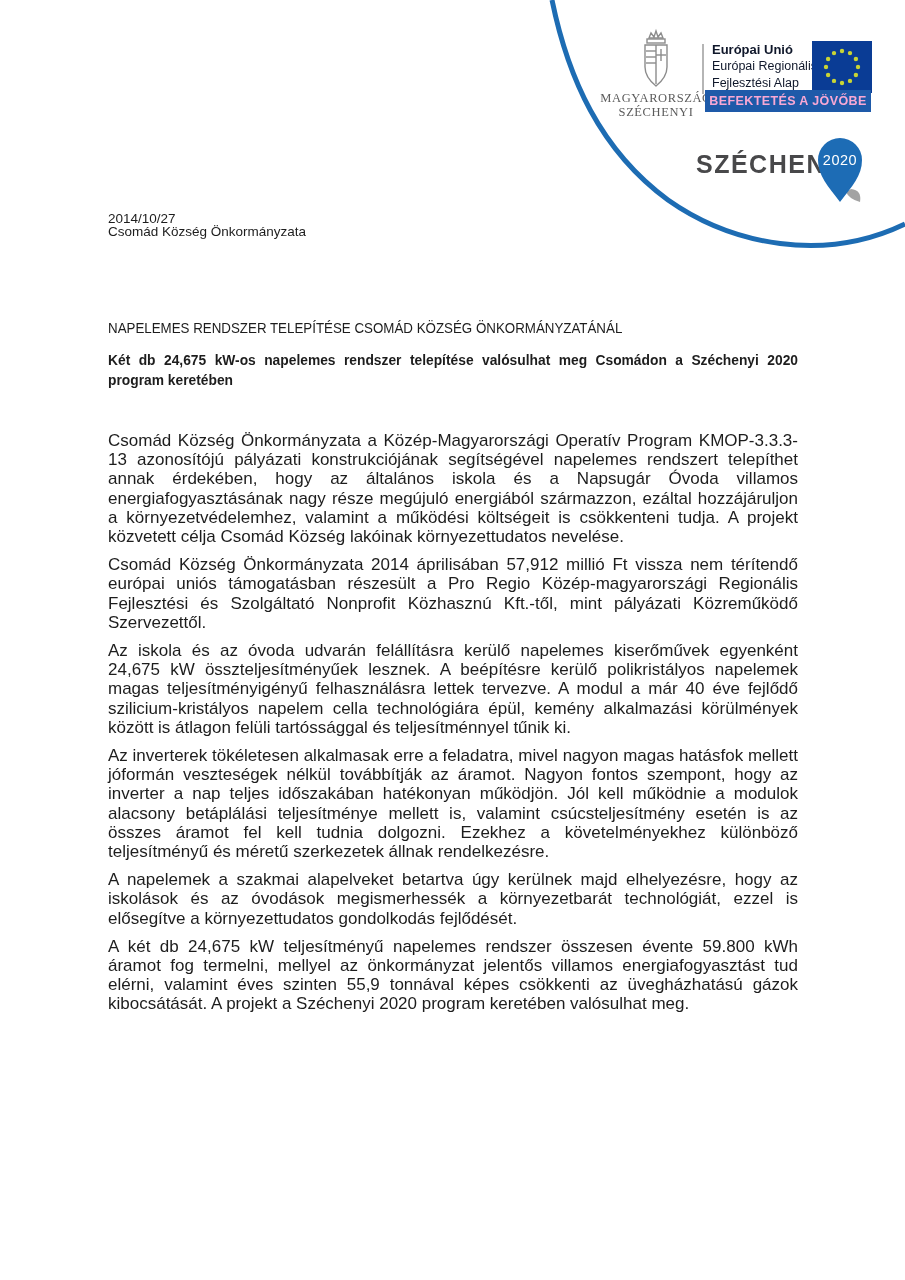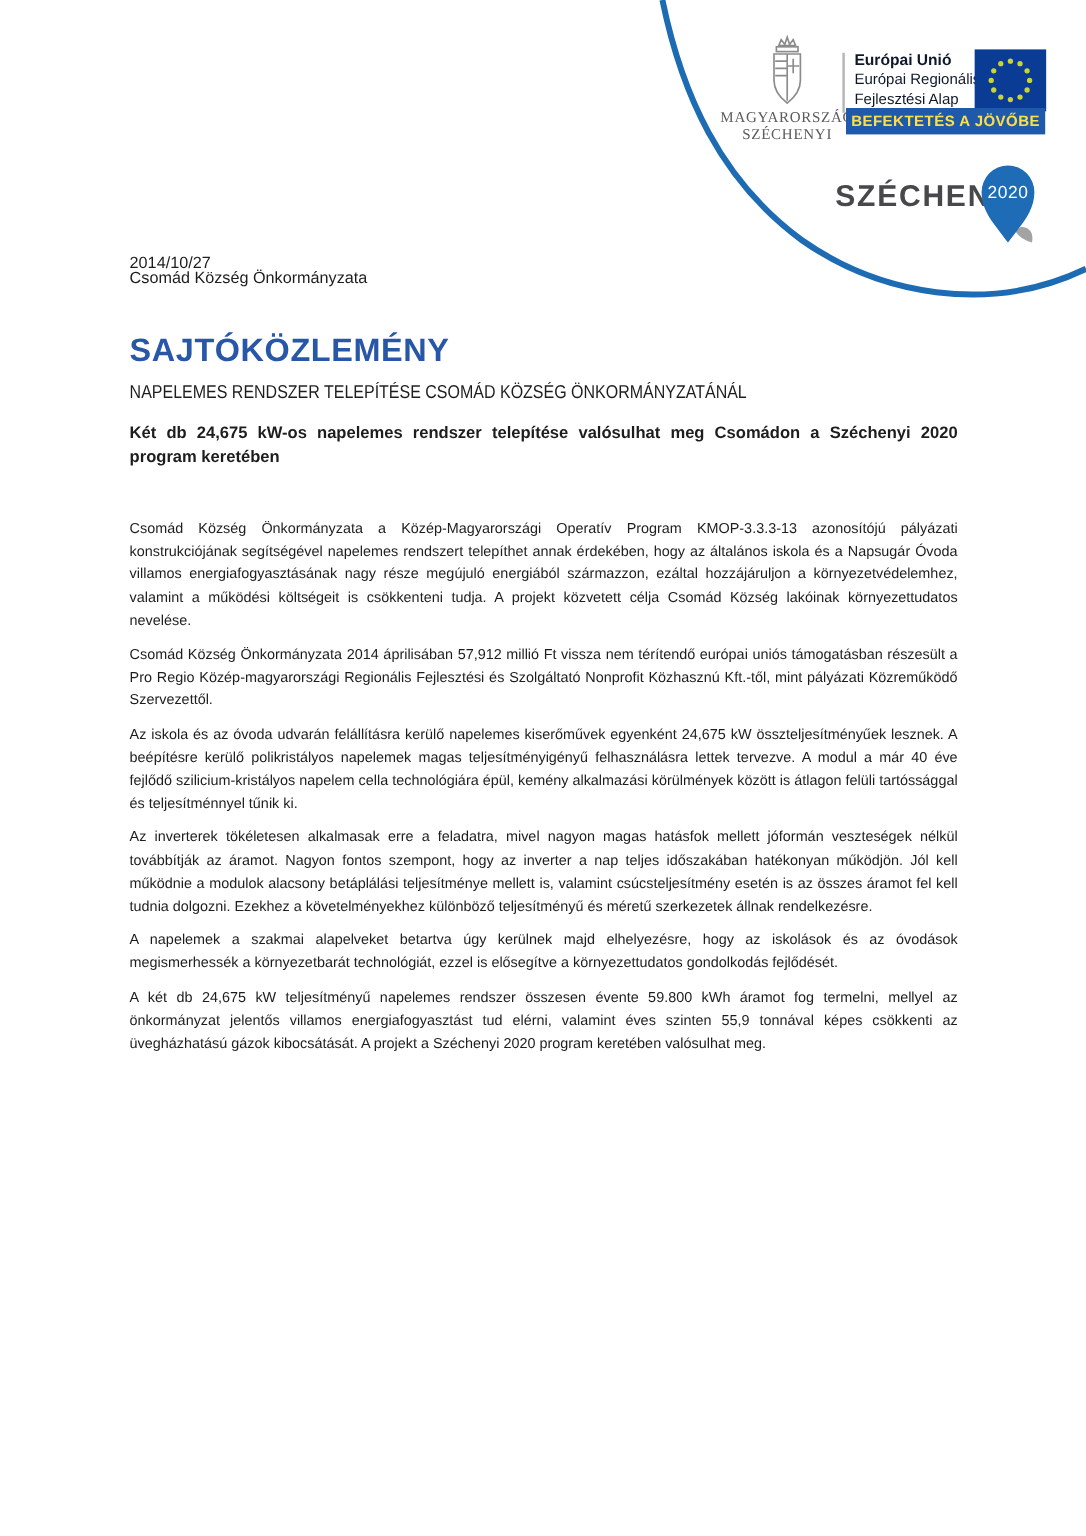--- a/index.html
+++ b/index.html
@@ -23,35 +23,35 @@
     color:#5b5b5b;letter-spacing:0.6px;
   }
   
   .eu-divider{position:absolute;left:702px;top:44px;width:2px;height:50px;background:#b5b5b5;}
   .eu-text{position:absolute;left:712px;top:41px;line-height:17px;color:#0f172a;font-size:12.5px;}
   .eu-text .l1{font-weight:bold;font-size:13px;}
   .eu-flag{position:absolute;left:812px;top:41px;}
   .banner{
     position:absolute;left:705px;top:90px;width:166px;height:22px;
     display:flex;align-items:center;justify-content:center;
-    color:#fde047;font-weight:bold;font-size:12.5px;letter-spacing:0.4px;
+    color:#f9a8d4;font-weight:bold;font-size:12.5px;letter-spacing:0.4px;
   }
   
   .szechenyi{position:absolute;left:696px;top:150px;
     font-size:25px;font-weight:bold;color:#48484a;letter-spacing:1.5px;}
   .sz-pin{position:absolute;left:816px;top:136px;}
   
   .content{position:absolute;left:108px;width:690px;}
   .date{top:195px;font-size:13.5px;margin-top:16px;}
   .org{top:224px;font-size:13.5px;font-weight:normal;}
   .title{top:277px;font-size:27px;font-weight:bold;letter-spacing:0.5px;}
   .headline{top:319px;font-size:15.5px;font-weight:normal;white-space:nowrap;}
   .headline span{display:inline-block;transform:scaleX(0.86);transform-origin:left center;}
   .lead{top:351px;font-size:13.8px;font-weight:bold;line-height:19.5px;text-align:justify;}
-  .bodytext{top:431px;font-size:12px;line-height:19.2px;text-align:justify;}
+  .bodytext{top:431px;font-size:17px;line-height:19.2px;text-align:justify;}
   .bodytext p{margin:0 0 9px 0;}
 </style>
 </head>
 <body>
 
 <div class="page">
 
   <svg class="arc-svg" viewBox="0 0 905 280" xmlns="http://www.w3.org/2000/svg">
     <path d="M552,0 C568,78 600,150 668,200 C732,245 824,263 905,224" fill="none" stroke="#1d6cb3" stroke-width="5"></path>
   </svg>
@@ -104,21 +104,20 @@
   <div class="szechenyi">SZÉCHENYI</div>
   <svg class="sz-pin" width="50" height="70" viewBox="0 0 50 70" xmlns="http://www.w3.org/2000/svg">
     <path d="M35,53 q11,1 9,13 q-11,-3 -14,-10 z" fill="#a3a3a3"></path>
     <path d="M24,66 C12,50 2,40 2,24 A22,22 0 1 1 46,24 C46,40 36,50 24,66 Z" fill="#1d6cb5"></path>
     <text x="24" y="29" text-anchor="middle" fill="#ffffff" font-family="Liberation Sans, sans-serif" font-size="14.5" letter-spacing="0.5">2020</text>
   </svg>
 
   <div class="content date" style="position:absolute;">2014/10/27</div>
   <div class="content org" style="position:absolute;">Csomád Község Önkormányzata</div>
 
-  <h1 class="content title" style="position:absolute;margin:0;color:#2857a7;">SAJTÓKÖZLEMÉNY</h1>
 
   <div class="content headline" style="position:absolute;">
     <span>NAPELEMES RENDSZER TELEPÍTÉSE CSOMÁD KÖZSÉG ÖNKORMÁNYZATÁNÁL</span>
   </div>
 
   <div class="content lead" style="position:absolute;">Két db 24,675 kW-os napelemes rendszer telepítése valósulhat meg Csomádon a Széchenyi 2020 program keretében</div>
 
   <div class="content bodytext" style="position:absolute;">
     <p>Csomád Község Önkormányzata a Közép-Magyarországi Operatív Program KMOP-3.3.3-13 azonosítójú pályázati konstrukciójának segítségével napelemes rendszert telepíthet annak érdekében, hogy az általános iskola és a Napsugár Óvoda villamos energiafogyasztásának nagy része megújuló energiából származzon, ezáltal hozzájáruljon a környezetvédelemhez, valamint a működési költségeit is csökkenteni tudja. A projekt közvetett célja Csomád Község lakóinak környezettudatos nevelése.</p>
     <p>Csomád Község Önkormányzata 2014 áprilisában 57,912 millió Ft vissza nem térítendő európai uniós támogatásban részesült a Pro Regio Közép-magyarországi Regionális Fejlesztési és Szolgáltató Nonprofit Közhasznú Kft.-től, mint pályázati Közreműködő Szervezettől.</p>

